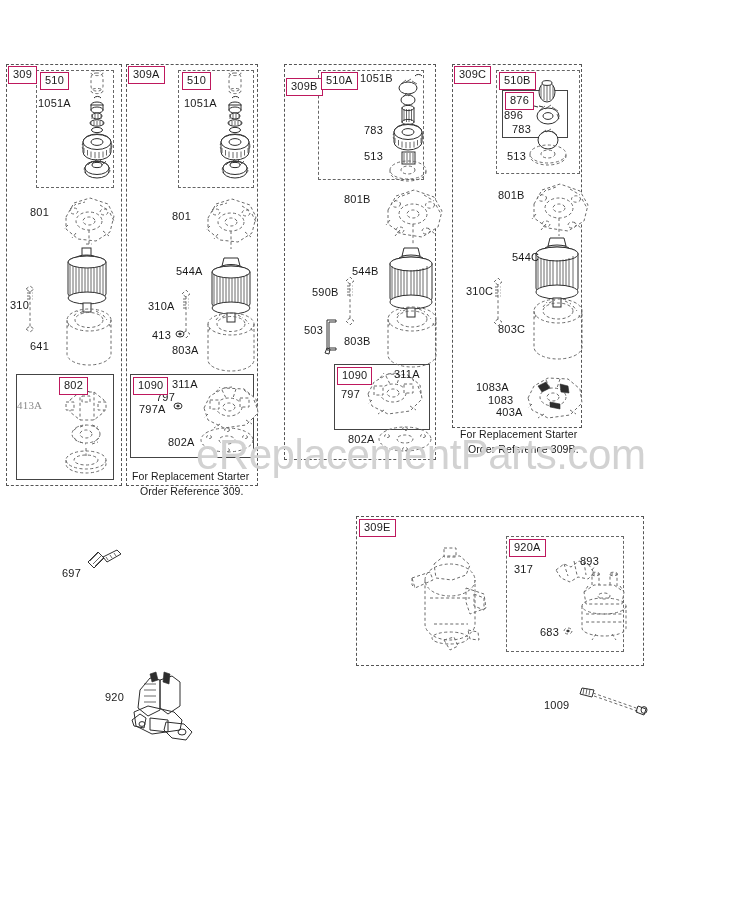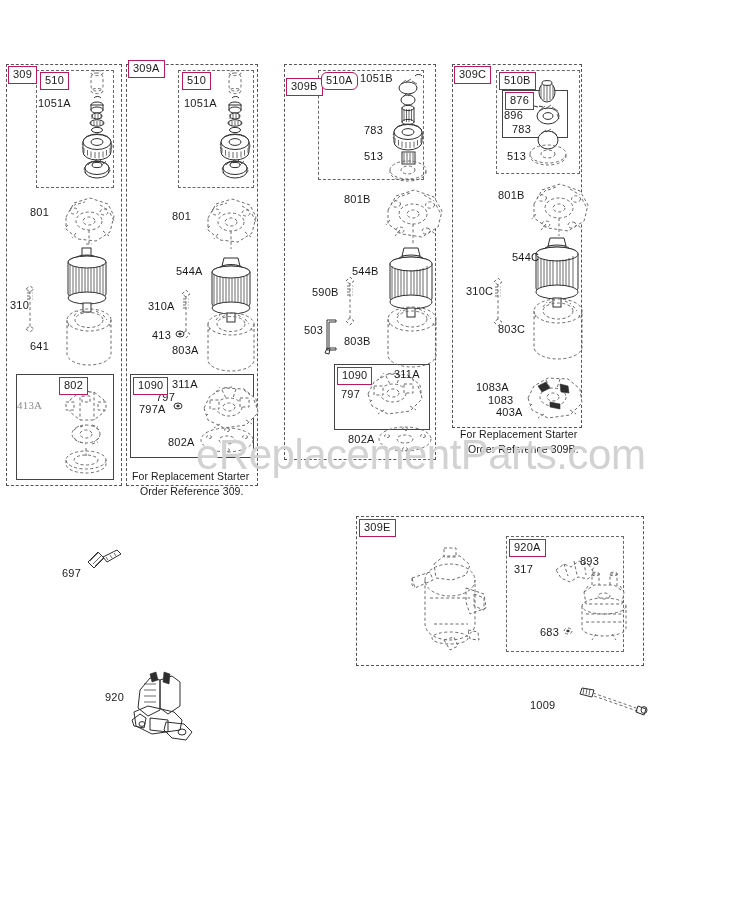--- a/index.html
+++ b/index.html
@@ -567,42 +567,42 @@
   <div class="lbl" style="left:38px;top:98px;">1051A</div>
   <div class="lbl" style="left:30px;top:207px;">801</div>
   <div class="lbl" style="left:10px;top:300px;">310</div>
   <div class="lbl" style="left:30px;top:341px;">641</div>
   <div class="sub-frame solid" style="left:16px;top:374px;width:98px;height:106px;"></div>
   <div class="tag-box" style="left:19px;top:377px;margin-left:40px;">802</div>
   <div class="lbl" style="left:72px;top:383px;">311</div>
   <div class="lbl faint" style="left:17px;top:400px;">413A</div>
 
   <div class="group-frame" style="left:126px;top:64px;width:132px;height:422px;"></div>
-  <div class="tag-box" style="left:128px;top:60px;">309A</div>
+  <div class="tag-box" style="left:128px;top:66px;">309A</div>
   <div class="sub-frame" style="left:178px;top:70px;width:76px;height:118px;"></div>
   <div class="tag-box" style="left:182px;top:72px;">510</div>
   <div class="lbl" style="left:184px;top:98px;">1051A</div>
   <div class="lbl" style="left:172px;top:211px;">801</div>
   <div class="lbl" style="left:176px;top:266px;">544A</div>
   <div class="lbl" style="left:148px;top:301px;">310A</div>
   <div class="lbl" style="left:152px;top:330px;">413</div>
   <div class="lbl" style="left:172px;top:345px;">803A</div>
   <div class="sub-frame solid" style="left:130px;top:374px;width:124px;height:84px;"></div>
   <div class="tag-box" style="left:133px;top:377px;">1090</div>
   <div class="lbl" style="left:172px;top:379px;">311A</div>
   <div class="lbl" style="left:156px;top:392px;">797</div>
   <div class="lbl" style="left:139px;top:404px;">797A</div>
   <div class="lbl" style="left:168px;top:437px;">802A</div>
   <div class="note" style="left:132px;top:470px;">For Replacement Starter</div>
   <div class="note" style="left:140px;top:485px;">Order Reference 309.</div>
 
   <div class="group-frame" style="left:284px;top:64px;width:152px;height:396px;"></div>
   <div class="tag-box" style="left:286px;top:78px;">309B</div>
   <div class="sub-frame" style="left:318px;top:70px;width:106px;height:110px;"></div>
-  <div class="tag-box" style="left:321px;top:72px;border-radius:6px;">510A</div>
+  <div class="tag-box" style="left:321px;top:72px;">510A</div>
   <div class="lbl" style="left:360px;top:73px;">1051B</div>
   <div class="lbl" style="left:364px;top:125px;">783</div>
   <div class="lbl" style="left:364px;top:151px;">513</div>
   <div class="lbl" style="left:344px;top:194px;">801B</div>
   <div class="lbl" style="left:352px;top:266px;">544B</div>
   <div class="lbl" style="left:312px;top:287px;">590B</div>
   <div class="lbl" style="left:304px;top:325px;">503</div>
   <div class="lbl" style="left:344px;top:336px;">803B</div>
   <div class="sub-frame solid" style="left:334px;top:364px;width:96px;height:66px;"></div>
   <div class="tag-box" style="left:337px;top:367px;">1090</div>
@@ -632,17 +632,17 @@
   <div class="group-frame" style="left:356px;top:516px;width:288px;height:150px;"></div>
   <div class="tag-box" style="left:359px;top:519px;">309E</div>
   <div class="sub-frame" style="left:506px;top:536px;width:118px;height:116px;"></div>
   <div class="tag-box" style="left:509px;top:539px;">920A</div>
   <div class="lbl" style="left:514px;top:564px;">317</div>
   <div class="lbl" style="left:580px;top:556px;">893</div>
   <div class="lbl" style="left:540px;top:627px;">683</div>
 
   <div class="lbl" style="left:62px;top:568px;">697</div>
   <div class="lbl" style="left:105px;top:692px;">920</div>
-  <div class="lbl" style="left:530px;top:700px;">1009</div>
+  <div class="lbl" style="left:544px;top:700px;">1009</div>
 
   <div class="watermark" style="left:196px;top:434px;">eReplacementParts.com</div>
 
 </div>
 
 </body></html>

